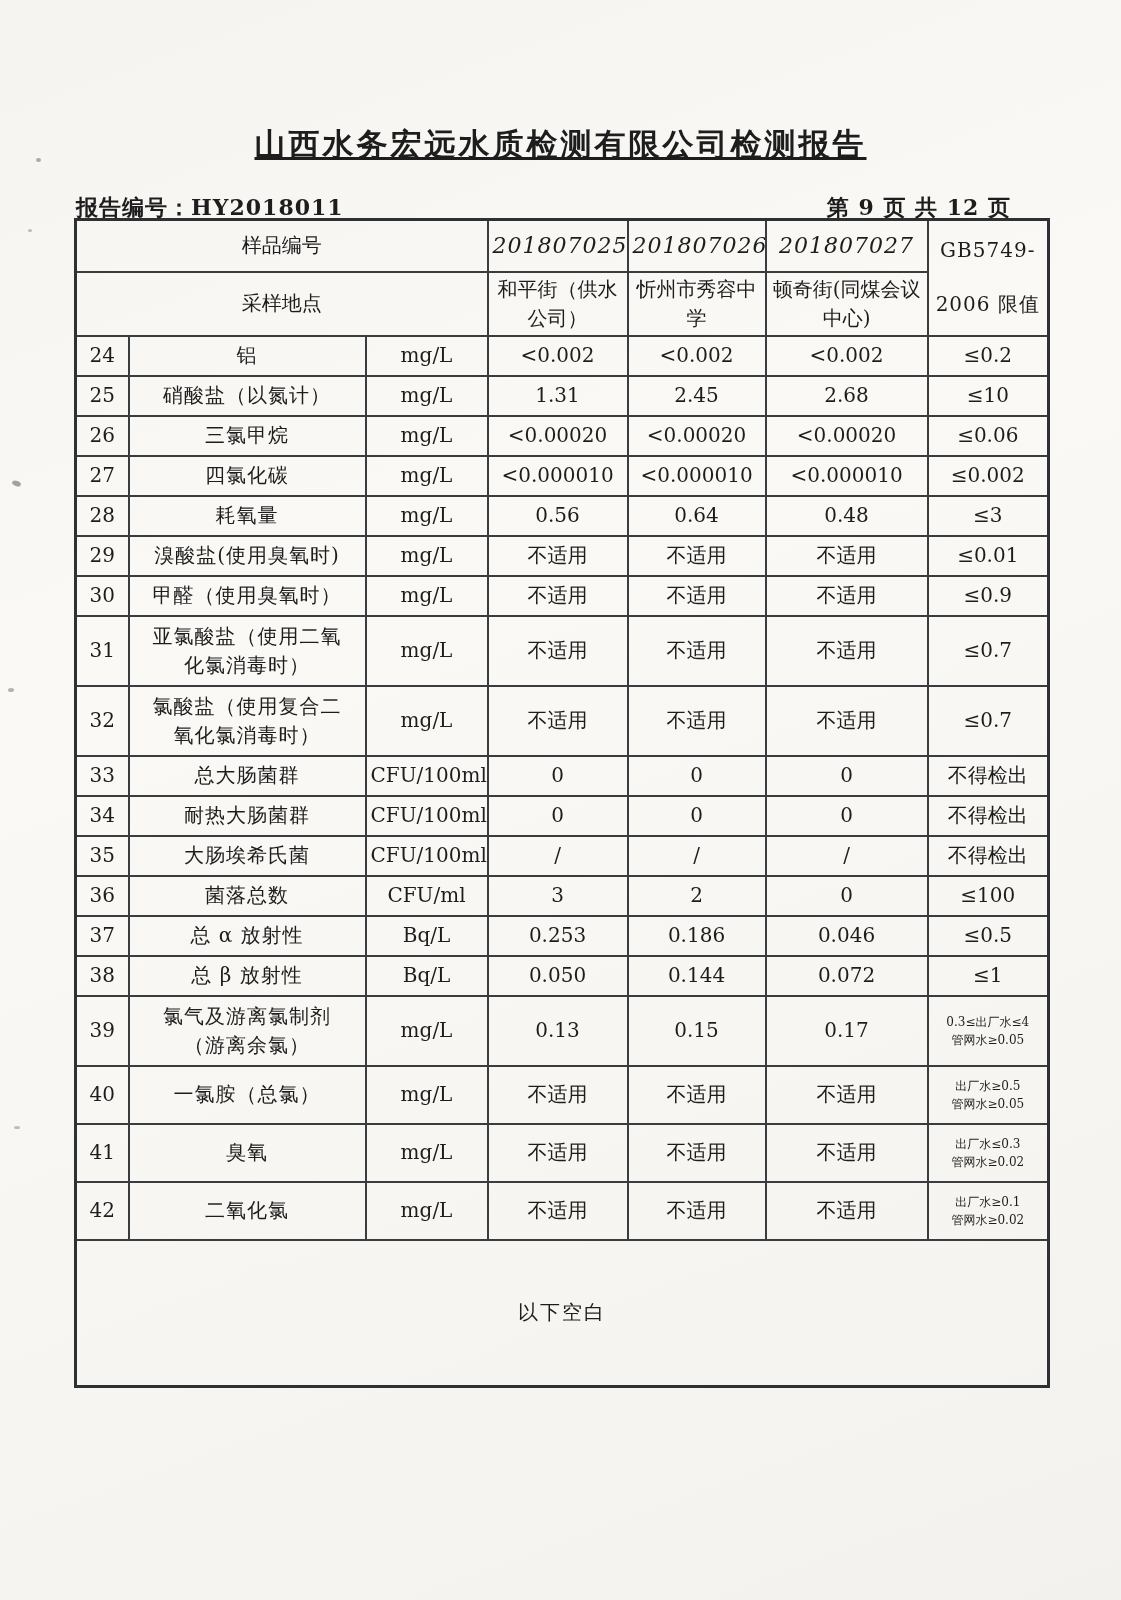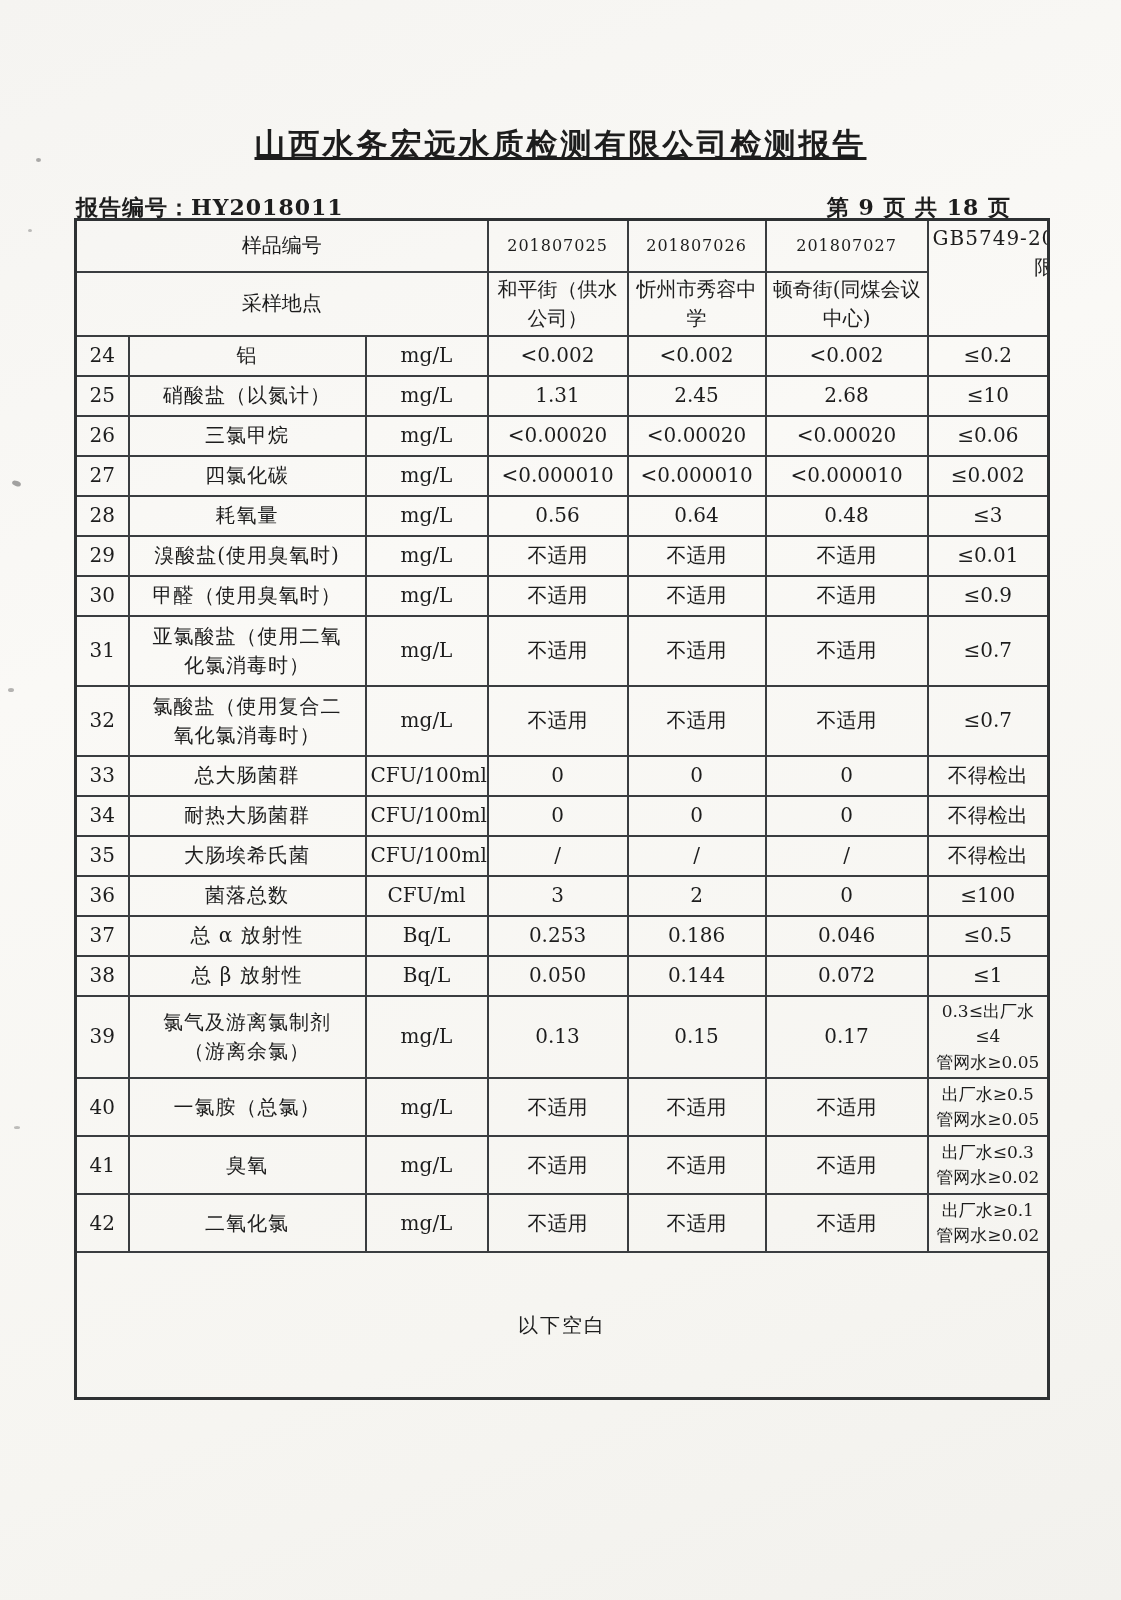--- a/index.html
+++ b/index.html
@@ -34,38 +34,38 @@
   table.report td{
     border:2px solid #3a3d40;
     text-align:center;vertical-align:middle;
     font-size:20px;line-height:1.45;
     padding:2px 4px;
     overflow:hidden;
   }
   thead tr.hrow1{height:52px;}
   thead tr.hrow2{height:56px;}
   thead td{font-size:21px;}
-  thead td.sample-id{font-size:16px;letter-spacing:1px;}
+  thead td.sample-id{font-size:22px;letter-spacing:1px;font-style:italic;}
   td.std-cell{
     font-size:22px;letter-spacing:1px;padding:0;
   }
   .std-inner{
-    display:flex;flex-direction:row;justify-content:space-around;
+    display:flex;flex-direction:column;justify-content:space-around;
     height:108px;
   }
   tbody tr{height:40px;}
   tbody tr.med{height:58px;}
   tbody tr.tall{height:70px;}
   td.c-no{font-size:20px;}
   td.c-name{
     text-align:left;padding-left:11px;
     white-space:pre-line;letter-spacing:1px;
   }
   td.c-limit{white-space:pre-line;}
-  td.c-limit.limit2{font-size:17px;line-height:1.5;letter-spacing:0;}
+  td.c-limit.limit2{font-size:12px;line-height:1.5;letter-spacing:0;}
   tfoot td{
     height:140px;vertical-align:top;text-align:left;
     padding:24px 0 0 15px;font-size:21px;letter-spacing:2px;
   }
   .speck{position:absolute;background:#4c4c4c;border-radius:50%;}
   .speck.s1{left:36px;top:158px;width:5px;height:4px;opacity:.45;}
   .speck.s2{left:12px;top:481px;width:9px;height:5px;opacity:.5;transform:rotate(18deg);}
   .speck.s3{left:8px;top:688px;width:6px;height:4px;opacity:.4;}
   .speck.s4{left:28px;top:229px;width:4px;height:3px;opacity:.35;}
   .speck.s5{left:14px;top:1126px;width:6px;height:3px;opacity:.35;}
@@ -78,21 +78,21 @@
   <span class="speck s1"></span>
   <span class="speck s2"></span>
   <span class="speck s3"></span>
   <span class="speck s4"></span>
   <span class="speck s5"></span>
 
   <h1 class="page-title">山西水务宏远水质检测有限公司检测报告</h1>
 
   <div class="meta-row">
     <span>报告编号：HY2018011</span>
-    <span>第 9 页 共 18 页</span>
+    <span>第 9 页 共 12 页</span>
   </div>
 
   <table class="report">
     <colgroup>
       <col style="width:53px">
       <col style="width:237px">
       <col style="width:122px">
       <col style="width:140px">
       <col style="width:138px">
       <col style="width:162px">

